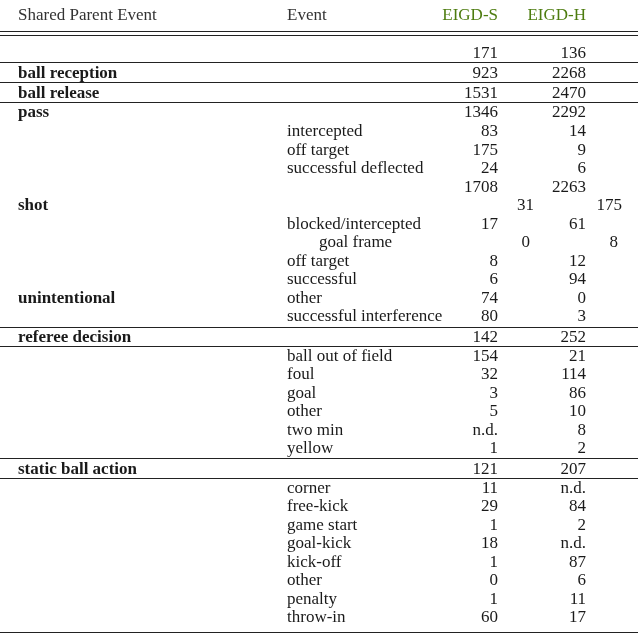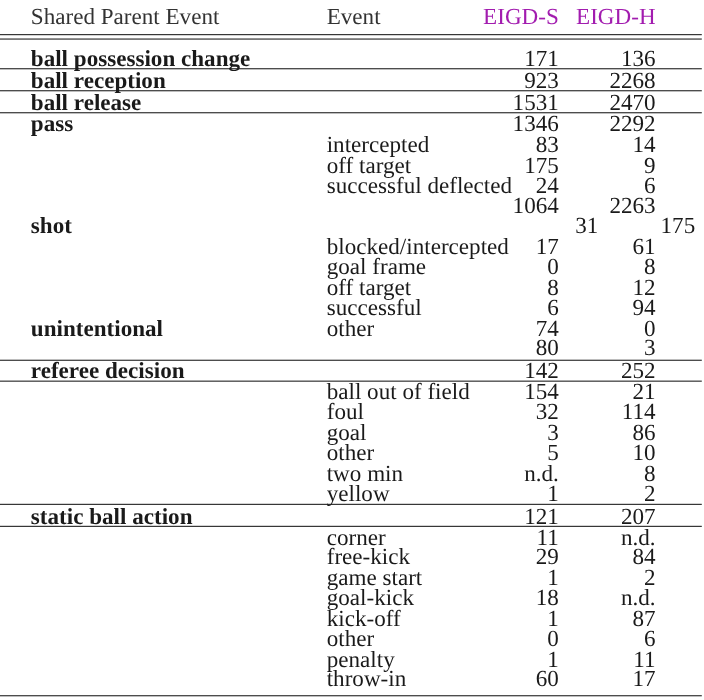--- a/index.html
+++ b/index.html
@@ -1,25 +1,25 @@
 <!DOCTYPE html>
 <html><head>
 <meta charset="utf-8">
 <style>
   html, body { margin: 0; padding: 0; background: #ffffff; }
   body { width: 640px; height: 636px; overflow: hidden; font-family: "Liberation Serif", "DejaVu Serif", serif; color: #1a1a1a; }
   .table-wrap { position: relative; width: 640px; }
   .rule { position: absolute; left: 0; width: 638px; background: #222; }
-  .row { position: absolute; left: 14px; width: 596px; height: 18.5px; font-size: 21px; line-height: 18.5px; }
+  .row { position: absolute; left: 4px; width: 596px; height: 18.5px; font-size: 17px; line-height: 18.5px; }
   .c-parent { position: absolute; left: 14px; top: 0; white-space: nowrap; }
   .c-event { position: absolute; left: 283px; top: 0; white-space: nowrap; }
   .c-s { position: absolute; right: 102px; top: 0; text-align: right; white-space: nowrap; }
   .c-h { position: absolute; right: 14px; top: 0; text-align: center; white-space: nowrap; }
   .bold { font-weight: bold; }
-  .hdr { color: #a21caf; }
+  .hdr { color: #4d7c0f; }
   .hdr-plain { color: #333; }
 </style>
 </head>
 <body>
 
 <div class="table-wrap">
 
   <div class="row" style="top:6px;">
     <span class="c-parent hdr-plain">Shared Parent Event</span>
     <span class="c-event hdr-plain">Event</span>
@@ -32,21 +32,20 @@
   <div class="rule" style="top:61.5px;height:1px;"></div>
   <div class="rule" style="top:82px;height:1px;"></div>
   <div class="rule" style="top:101.5px;height:1.2px;"></div>
   <div class="rule" style="top:326.5px;height:1.2px;"></div>
   <div class="rule" style="top:345.5px;height:1px;"></div>
   <div class="rule" style="top:457.5px;height:1.2px;"></div>
   <div class="rule" style="top:477.5px;height:1px;"></div>
   <div class="rule" style="top:631.5px;height:1.5px;"></div>
 
   <div class="row" style="top:44px;">
-    <span class="c-parent bold">ball possession change</span>
     <span class="c-event"></span>
     <span class="c-s">171</span>
     <span class="c-h">136</span>
   </div>
   <div class="row" style="top:64px;">
     <span class="c-parent bold">ball reception</span>
     <span class="c-event"></span>
     <span class="c-s">923</span>
     <span class="c-h">2268</span>
   </div>
@@ -75,36 +74,36 @@
     <span class="c-h">9</span>
   </div>
   <div class="row" style="top:159px;">
     <span class="c-parent bold"></span>
     <span class="c-event">successful deflected</span>
     <span class="c-s">24</span>
     <span class="c-h">6</span>
   </div>
   <div class="row" style="top:177.5px;">
     <span class="c-parent bold"></span>
-    <span class="c-s">1064</span>
+    <span class="c-s">1708</span>
     <span class="c-h">2263</span>
   </div>
   <div class="row" style="top:196px;padding-left:36px;">
     <span class="c-parent bold">shot</span>
     <span class="c-event"></span>
     <span class="c-s">31</span>
     <span class="c-h">175</span>
   </div>
   <div class="row" style="top:214.5px;">
     <span class="c-parent bold"></span>
     <span class="c-event">blocked/intercepted</span>
     <span class="c-s">17</span>
     <span class="c-h">61</span>
   </div>
-  <div class="row" style="top:233px;">
+  <div class="row" style="top:233px;margin-left:32px;">
     <span class="c-parent bold"></span>
     <span class="c-event">goal frame</span>
     <span class="c-s">0</span>
     <span class="c-h">8</span>
   </div>
   <div class="row" style="top:251.5px;">
     <span class="c-parent bold"></span>
     <span class="c-event">off target</span>
     <span class="c-s">8</span>
     <span class="c-h">12</span>
@@ -116,20 +115,21 @@
     <span class="c-h">94</span>
   </div>
   <div class="row" style="top:288.5px;">
     <span class="c-parent bold">unintentional</span>
     <span class="c-event">other</span>
     <span class="c-s">74</span>
     <span class="c-h">0</span>
   </div>
   <div class="row" style="top:307px;">
     <span class="c-parent bold"></span>
+    <span class="c-event">successful interference</span>
     <span class="c-s">80</span>
     <span class="c-h">3</span>
   </div>
   <div class="row" style="top:327.5px;">
     <span class="c-parent bold">referee decision</span>
     <span class="c-event"></span>
     <span class="c-s">142</span>
     <span class="c-h">252</span>
   </div>
   <div class="row" style="top:346.5px;">

